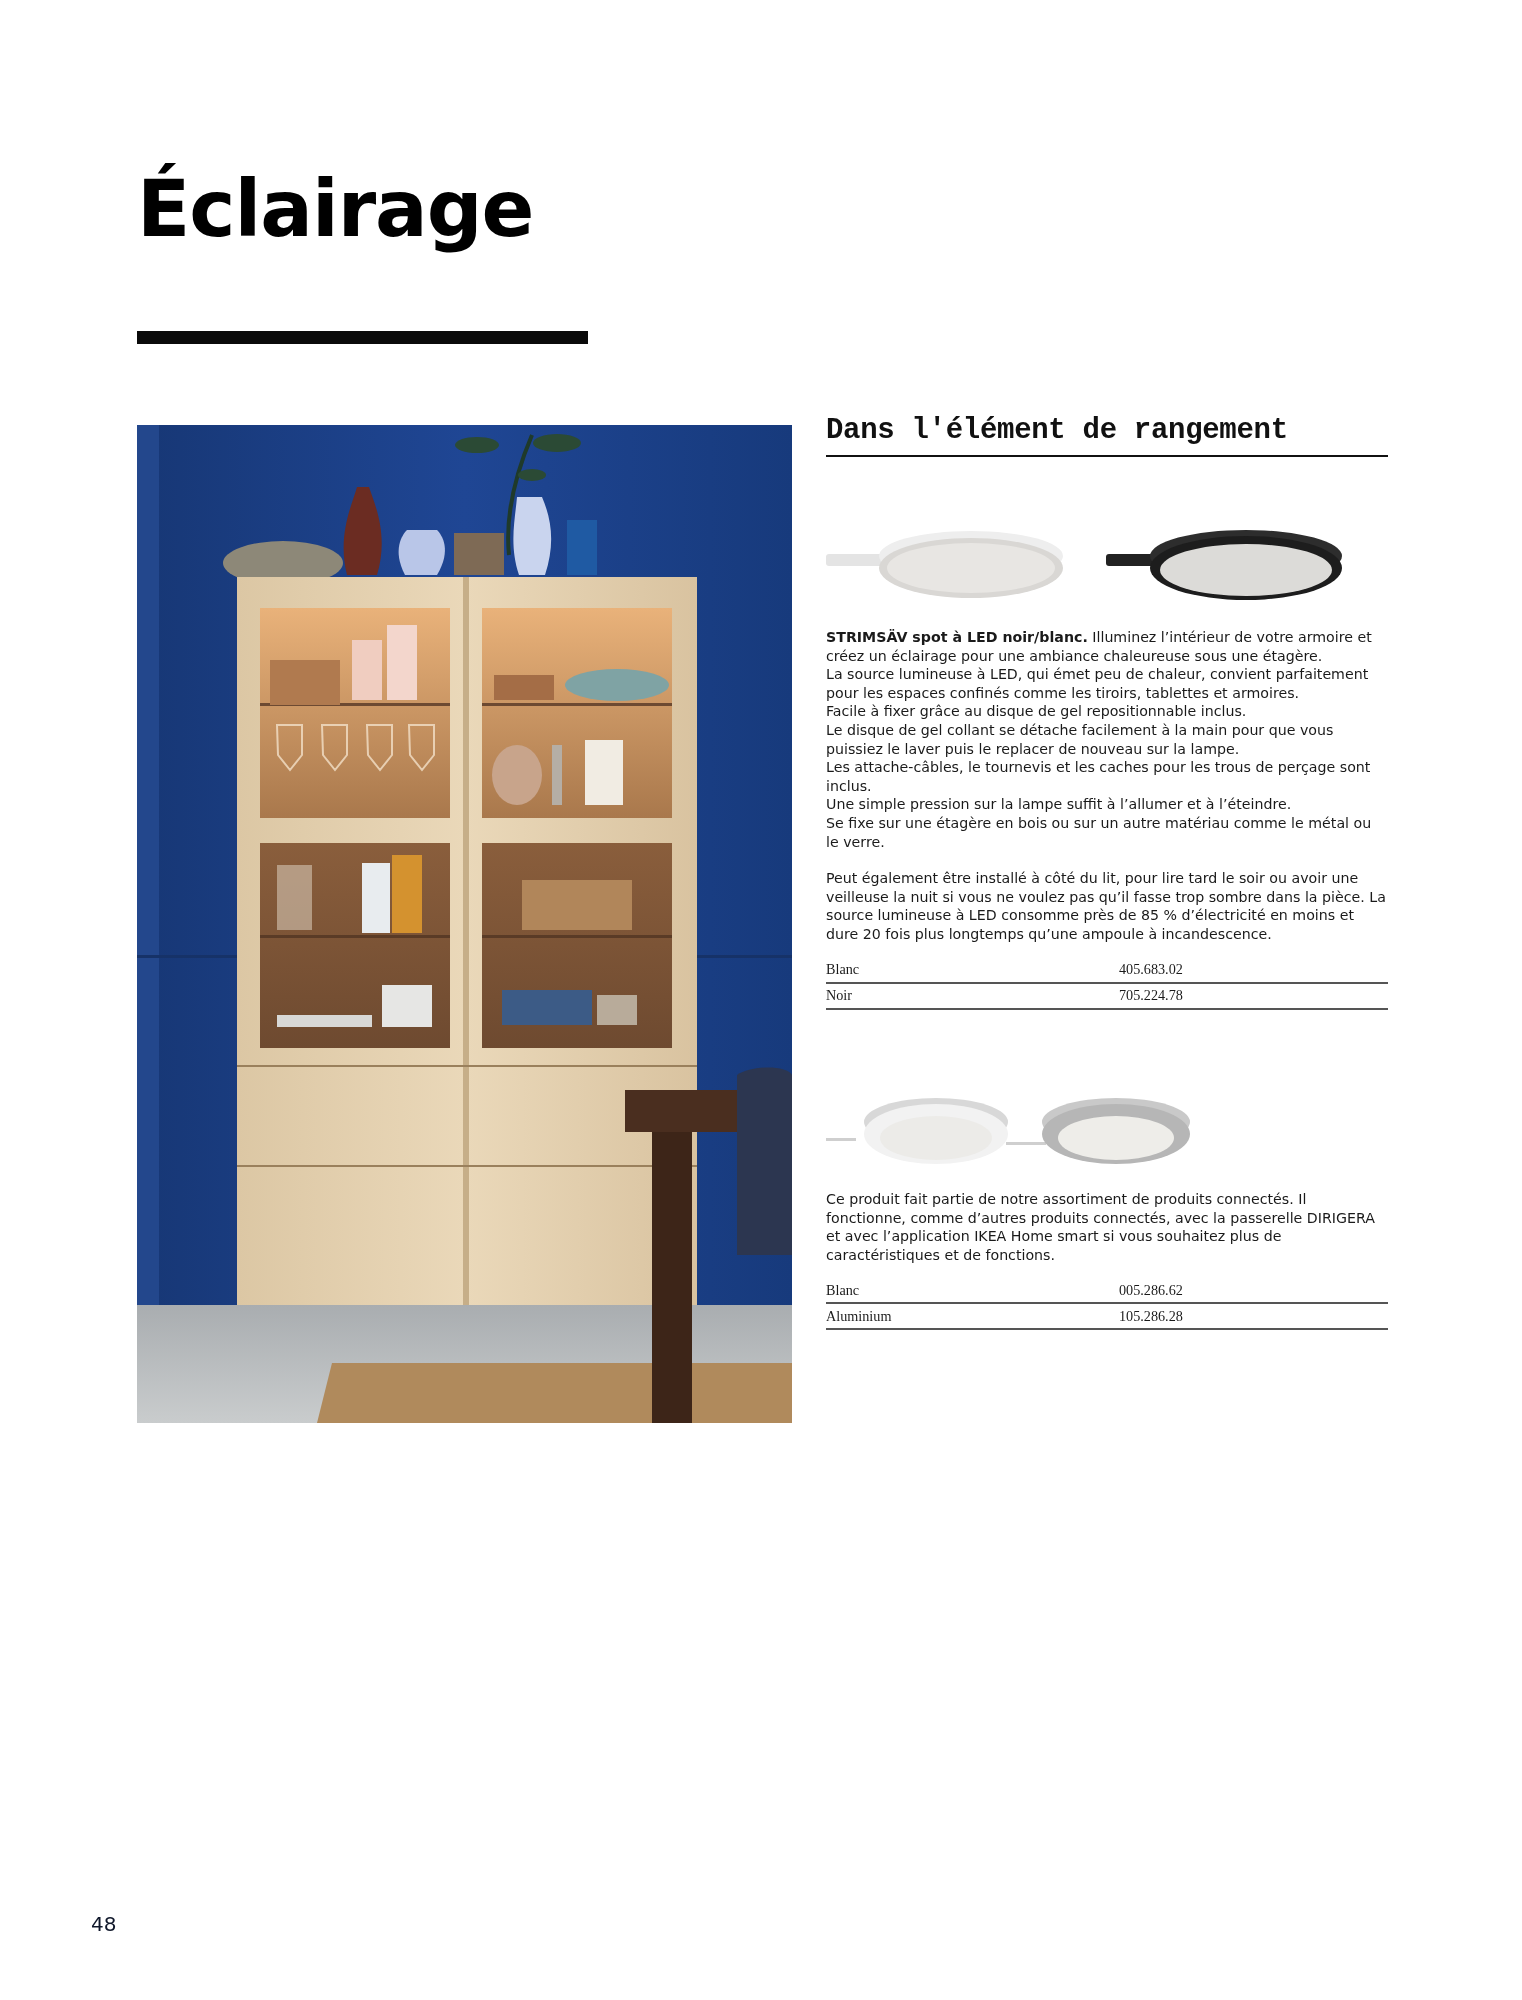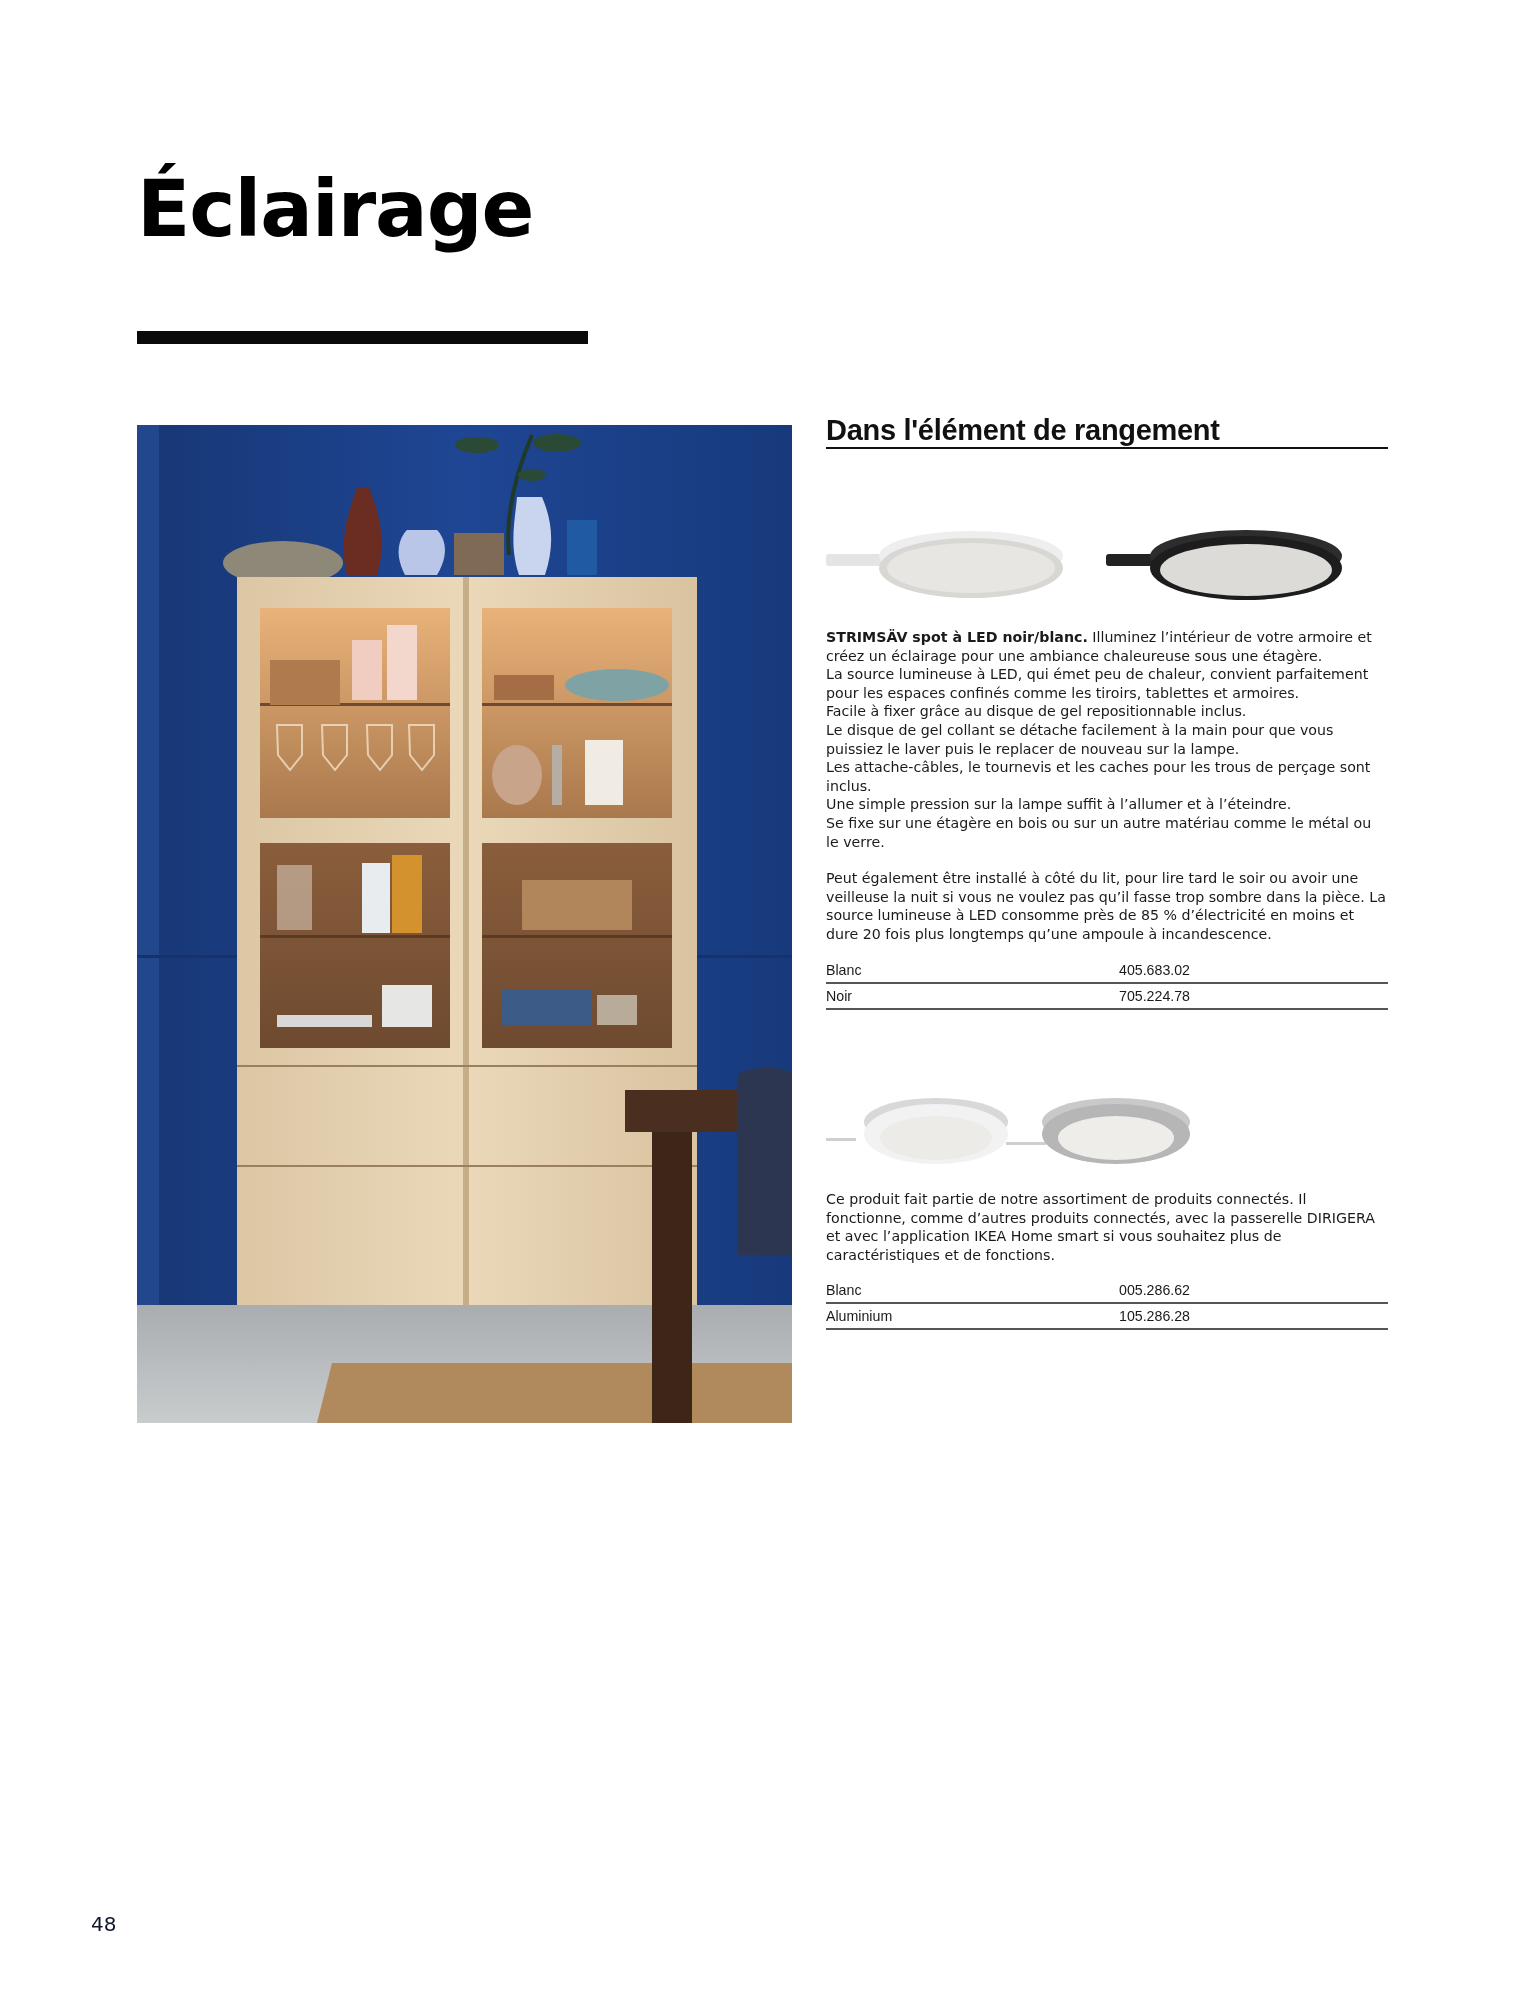--- a/index.html
+++ b/index.html
@@ -7,30 +7,30 @@
 
   .page-title { position: absolute; left: 137px; top: 170px; margin: 0; font-family: "DejaVu Sans", sans-serif; font-weight: bold; font-size: 78px; letter-spacing: -1px; color: #000000; line-height: 1; }
   .title-rule { position: absolute; left: 137px; top: 331px; width: 451px; height: 13px; background: #0a0a0a; }
 
   
   .photo { position: absolute; left: 137px; top: 425px; width: 655px; height: 998px; overflow: hidden; background: #1b3f86; }
   .photo svg { display: block; }
 
   
   .section { position: absolute; left: 826px; top: 414px; width: 562px; }
-  .section-title { margin: 0; font-family: Liberation Sans, sans-serif; font-weight: bold; font-size: 29px; color: #111; border-bottom: 2px solid #111; letter-spacing: -0.3px; }
+  .section-title { margin: 0; font-family: Liberation Mono, monospace; font-weight: bold; font-size: 29px; color: #111; padding-bottom: 8px; border-bottom: 2px solid #111; letter-spacing: -0.3px; }
 
   .product { position: absolute; left: 826px; width: 562px; }
   .product-img { height: 120px; position: relative; }
   .desc { font-family: "DejaVu Sans", sans-serif; font-size: 14.2px; line-height: 18.6px; color: #1a1a1a; margin: 0; }
   .desc .name { font-weight: bold; }
   .desc p { margin: 0; }
   .desc .gap { height: 18px; }
 
-  .articles { margin-top: 14px; border-collapse: collapse; width: 562px; font-family: Liberation Sans, sans-serif; font-size: 14.2px; color: #1a1a1a; }
+  .articles { margin-top: 14px; border-collapse: collapse; width: 562px; font-family: Liberation Serif, serif; font-size: 14.2px; color: #1a1a1a; }
   .articles td { padding: 2px 0 2px 0; border-bottom: 2px solid #555; height: 20px; }
   .articles td.variant { width: 293px; }
 
   .page-number { position: absolute; left: 91px; top: 1912px; font-family: "DejaVu Sans", sans-serif; font-size: 20px; color: #0f172a; }
 </style>
 </head>
 <body>
 
 <h1 class="page-title">Éclairage</h1>
 <div class="title-rule"></div>

